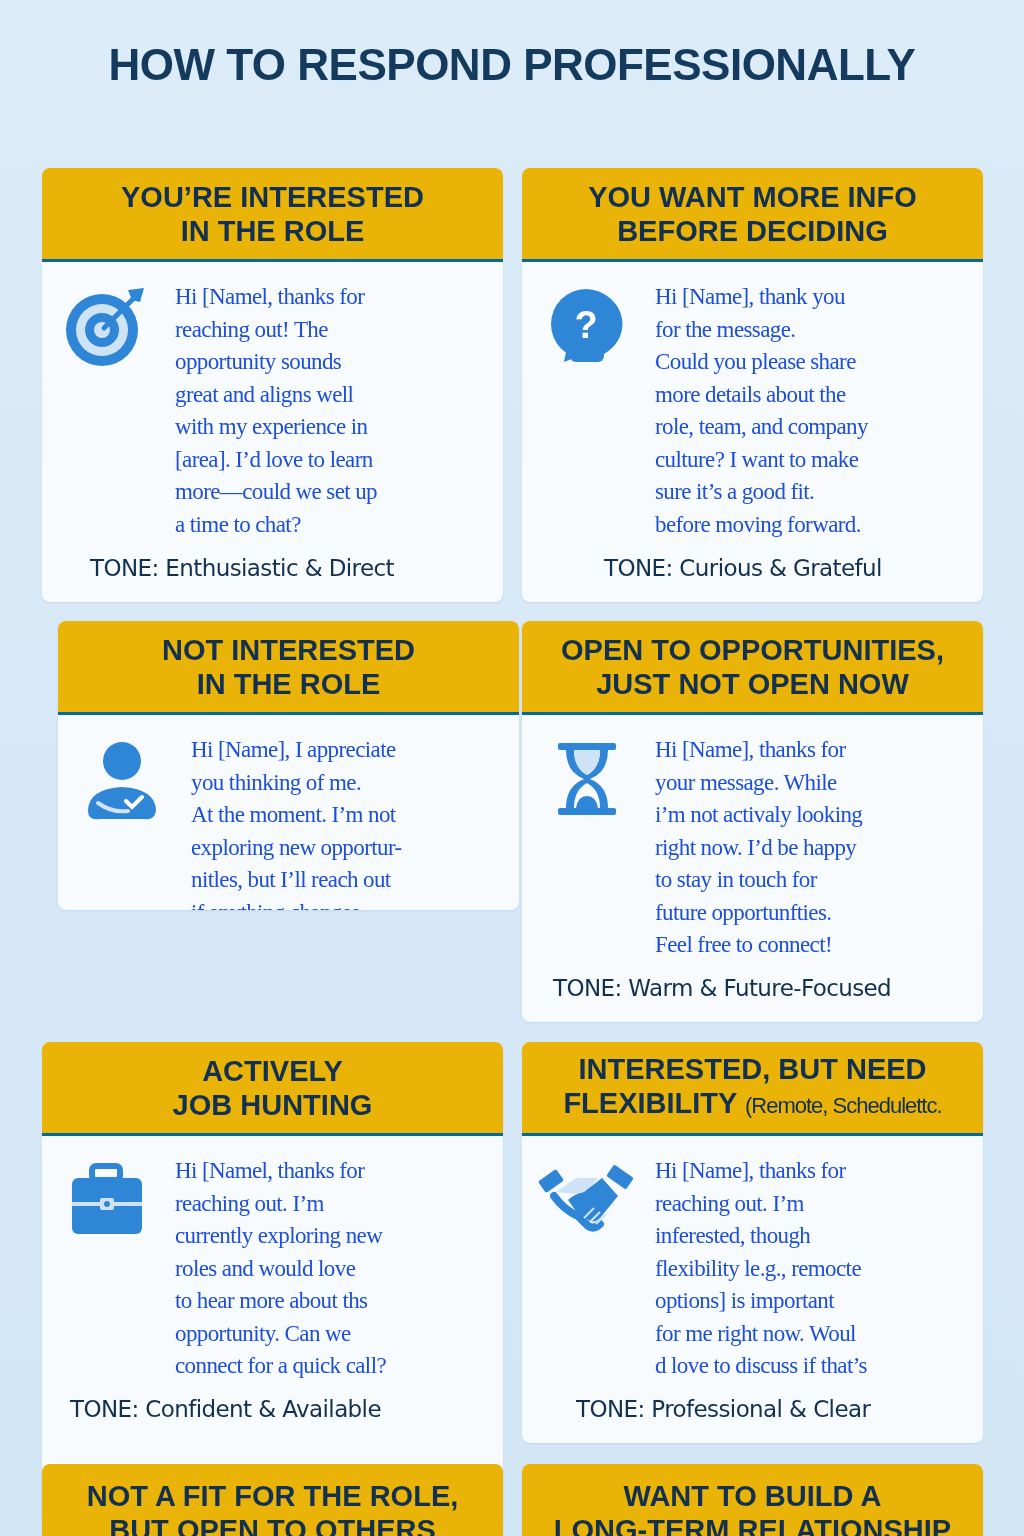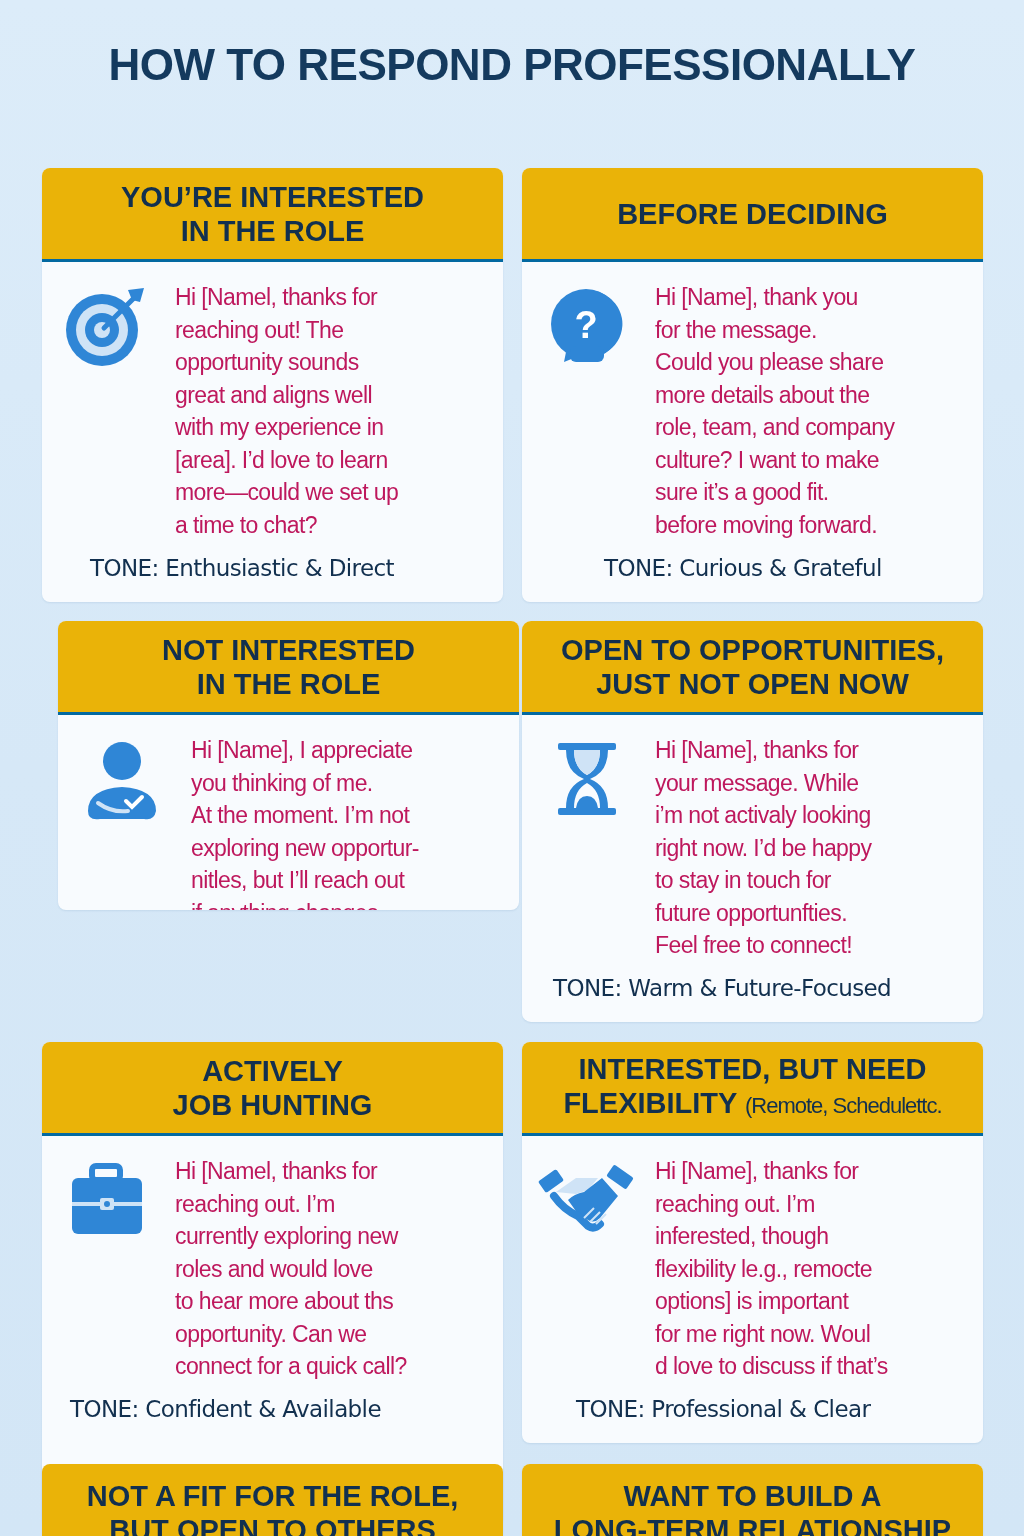--- a/index.html
+++ b/index.html
@@ -49,24 +49,24 @@
       position: relative;
     }
     .card .icon {
       position: absolute; left: 22px; top: 22px;
       width: 84px; height: 84px;
       display: flex; align-items: center; justify-content: center;
     }
     .card .msg {
       position: absolute; left: 133px; top: 19px;
       width: 320px;
-      font-family: Liberation Sans, sans-serif;
+      font-family: Liberation Serif, serif;
       font-size: 23px;
       line-height: 32.5px;
-      color: #be185d;
+      color: #1d4ed8;
       letter-spacing: -0.6px;
       white-space: pre-line;
     }
     .card .tone {
       position: absolute; left: 0; width: 461px;
       font-family: "DejaVu Sans", sans-serif;
       font-size: 23px;
       letter-spacing: -0.6px;
       color: #12304f;
     }
@@ -106,20 +106,21 @@
 a time to chat?</div>
     <div class="tone" style="top:293px; padding-left:48px;">
       <span class="tone-label">TONE:</span>
       <span>Enthusiastic &amp; Direct</span>
     </div>
   </div>
 </div>
 
 <div class="card" style="left:522px; top:168px; height:434px;">
   <div class="head">
+    <div>YOU WANT MORE INFO</div>
     <div>BEFORE DECIDING</div>
   </div>
   <div class="body">
     <div class="icon">
       <svg width="84" height="84" viewBox="0 0 84 84">
         <path d="M42 6 a36 34 0 1 1 -20 62 l-2 10 l10 -4 q2 -2 6 0 q6 2 6 2 z" fill="#2f86d6"></path>
         <circle cx="42" cy="40" r="35" fill="#2f86d6"></circle>
         <rect x="26" y="62" width="34" height="16" rx="6" fill="#2f86d6"></rect>
         <text x="42" y="54" text-anchor="middle" font-family="Liberation Sans, sans-serif" font-weight="bold" font-size="38" fill="#ffffff">?</text>
       </svg>
@@ -160,21 +161,21 @@
 nitles, but I’ll reach out
 if anything changes.
 Best of luck with the</div>
     <div class="tone" style="top:260px; padding-left:48px;">
       <span class="tone-label">TONE:</span>
       <span>Polite &amp; Grateful</span>
     </div>
   </div>
 </div>
 
-<div class="card" style="left:522px; top:621px; height:401px;border-radius:9px;">
+<div class="card" style="left:522px; top:621px; height:401px;">
   <div class="head">
     <div>OPEN TO OPPORTUNITIES,</div>
     <div>JUST NOT OPEN NOW</div>
   </div>
   <div class="body">
     <div class="icon">
       <svg width="84" height="84" viewBox="0 0 84 84">
         <rect x="14" y="6" width="58" height="7" rx="2" fill="#2f86d6"></rect>
         <rect x="14" y="71" width="58" height="7" rx="2" fill="#2f86d6"></rect>
         <path d="M22 13 q0 22 18 29 q-18 7 -18 29 l8 0 q0 -18 13 -25 q13 7 13 25 l8 0 q0 -22 -18 -29 q18 -7 18 -29 l-8 0 q0 18 -13 25 q-13 -7 -13 -25 z" fill="#2f86d6"></path>

